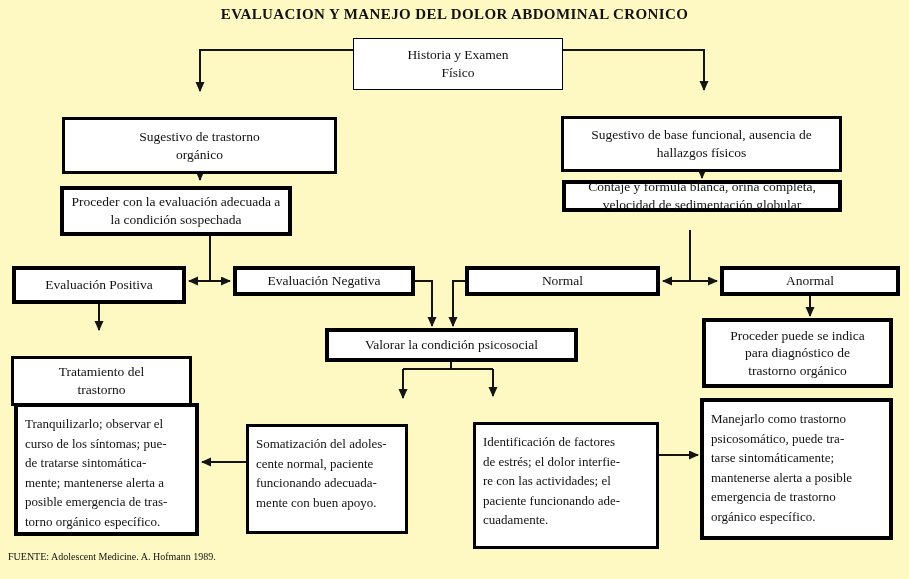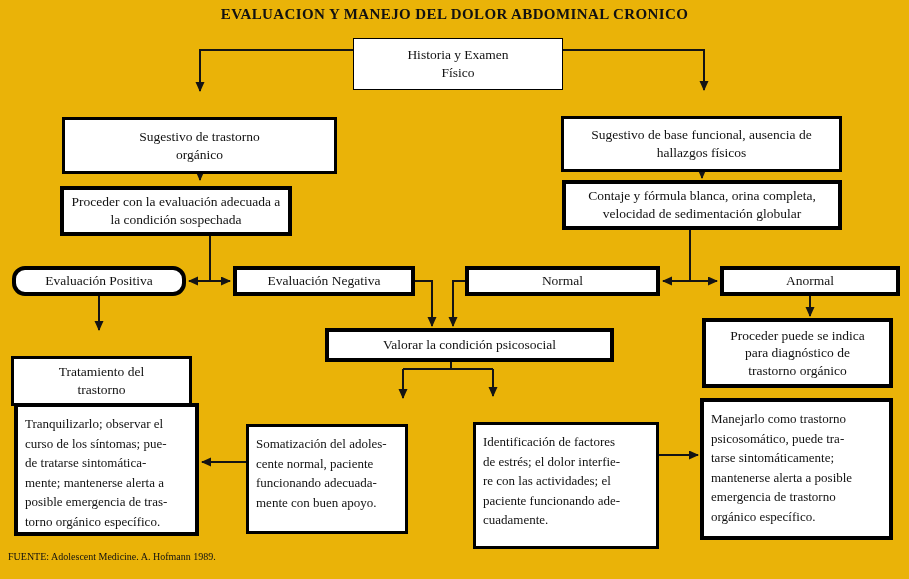--- a/index.html
+++ b/index.html
@@ -1,20 +1,20 @@
 <!DOCTYPE html>
 <html><head>
 <meta charset="utf-8">
 <style>
   html, body { margin: 0; padding: 0; background: #ffffff; }
   .canvas {
     position: relative;
     width: 909px;
     height: 579px;
-    background: #eab308;
+    background: #fef9c3;
     color: #111111;
     font-family: "Liberation Serif", serif;
     overflow: hidden;
   }
   .flow-title {
     position: absolute;
     top: 6px;
     left: 0;
     width: 100%;
     text-align: center;
@@ -115,35 +115,35 @@
 
   <div class="node thick" style="left:62px; top:93px; width:275px; height:57px;">Sugestivo de trastorno
 orgánico</div>
 
   <div class="node thick" style="left:561px; top:92px; width:281px; height:56px;">Sugestivo de base funcional, ausencia de
 hallazgos físicos</div>
 
   <div class="node" style="left:60px; top:186px; width:232px; height:50px;">Proceder con la evaluación adecuada a
 la condición sospechada</div>
 
-  <div class="node" style="left:562px; top:180px; width:280px; height:50px;">Contaje y fórmula blanca, orina completa,
+  <div class="node" style="left:562px; top:180px; width:280px; height:32px;">Contaje y fórmula blanca, orina completa,
 velocidad de sedimentación globular</div>
 
-  <div class="node" style="left:12px; top:266px; width:174px; height:30px;border-radius:13px;">Evaluación Positiva</div>
+  <div class="node" style="left:12px; top:266px; width:174px; height:38px;">Evaluación Positiva</div>
 
   <div class="node" style="left:233px; top:266px; width:182px; height:30px;">Evaluación Negativa</div>
 
   <div class="node" style="left:465px; top:266px; width:195px; height:30px;">Normal</div>
 
   <div class="node" style="left:720px; top:266px; width:180px; height:30px;">Anormal</div>
 
   <div class="node thick" style="left:11px; top:332px; width:181px; height:50px;">Tratamiento del
 trastorno</div>
 
-  <div class="node" style="left:325px; top:328px; width:289px; height:34px;">Valorar la condición psicosocial</div>
+  <div class="node" style="left:325px; top:328px; width:253px; height:34px;">Valorar la condición psicosocial</div>
 
   <div class="node" style="left:702px; top:318px; width:191px; height:70px;">Proceder puede se indica
 para diagnóstico de
 trastorno orgánico</div>
 
   <div class="node para" style="left:14px; top:403px; width:185px; height:133px;">Tranquilizarlo; observar el
 curso de los síntomas; pue-
 de tratarse sintomática-
 mente; mantenerse alerta a
 posible emergencia de tras-

